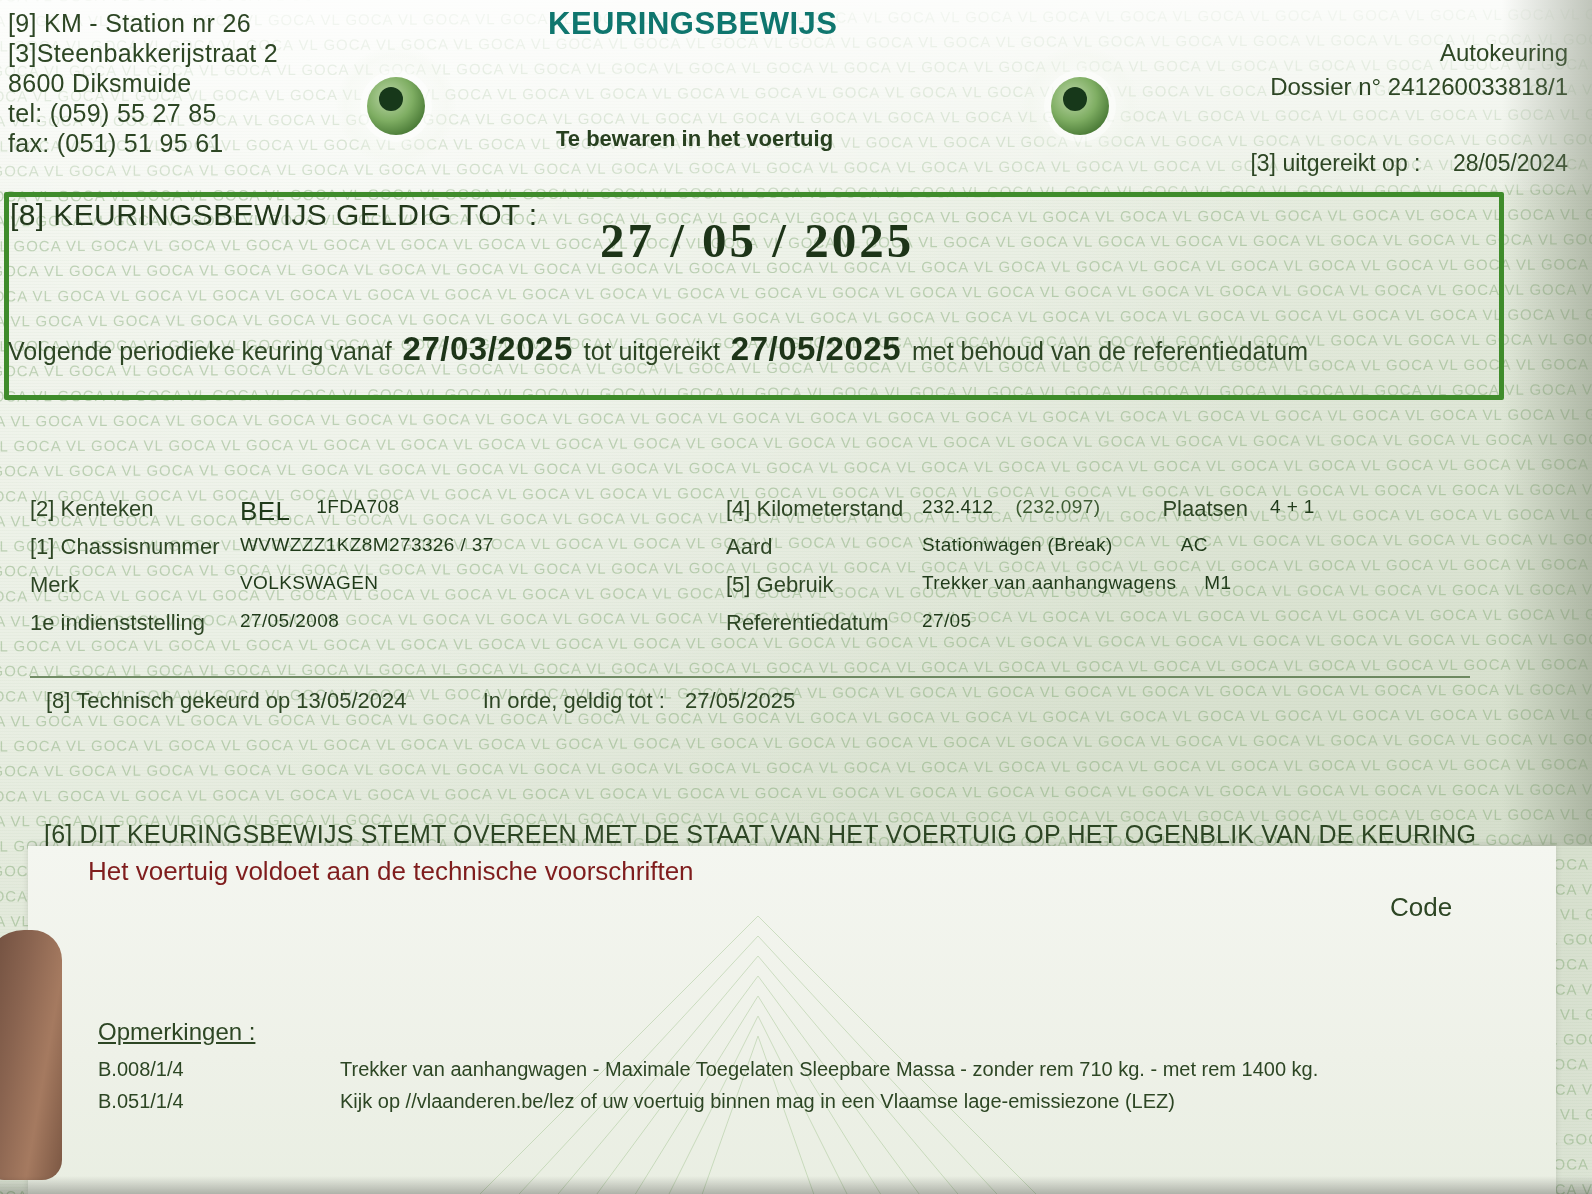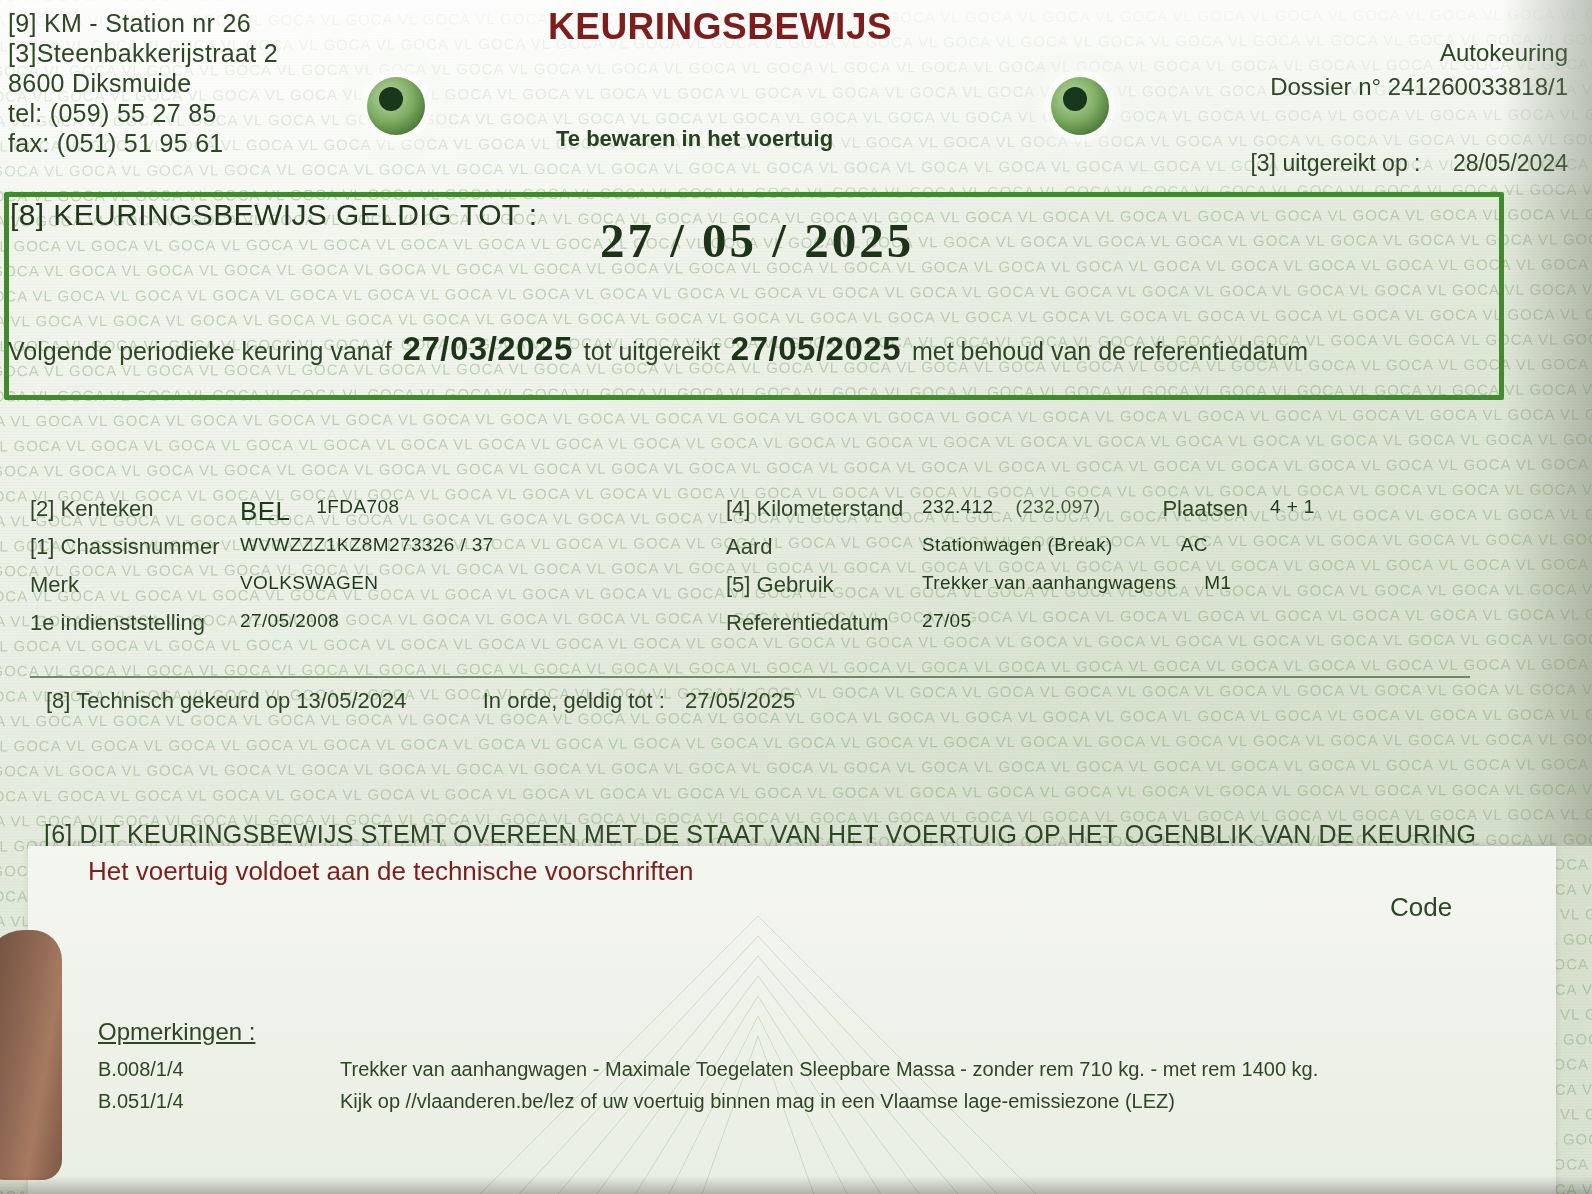--- a/index.html
+++ b/index.html
@@ -67,24 +67,24 @@
     left: 8px; top: 8px;
     font-size: 25px;
     line-height: 30px;
     letter-spacing: 0.3px;
     color: #2d4624;
   }
   .station-block div { white-space: nowrap; }
   .doc-title {
     position: absolute;
     left: 548px; top: 6px;
-    font-size: 37px;
+    font-size: 31px;
     font-weight: bold;
     letter-spacing: 0.5px;
-    color: #7f1d1d;
+    color: #0f766e;
   }
   .keep-note {
     position: absolute;
     left: 556px; top: 126px;
     font-size: 22px;
     font-weight: bold;
     color: #27401f;
   }
   .right-head {
     position: absolute;

